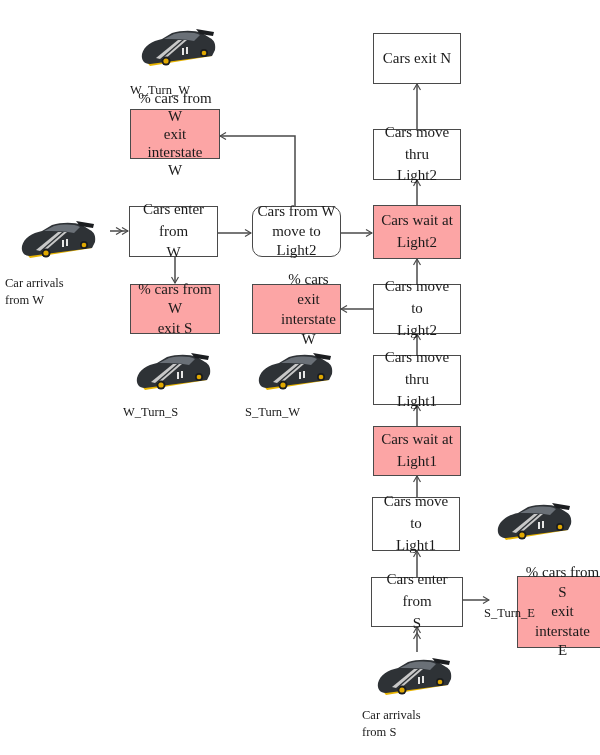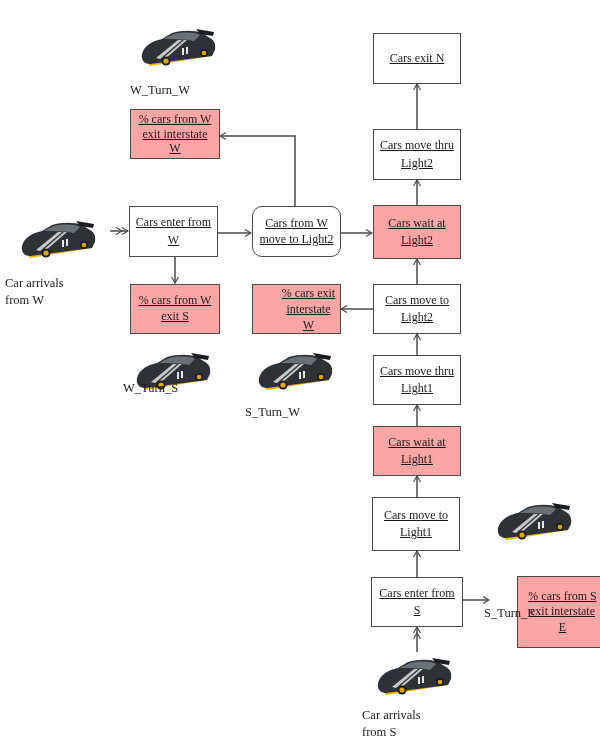--- a/index.html
+++ b/index.html
@@ -1,20 +1,20 @@
 <!DOCTYPE html>
 <html><head>
 <meta charset="utf-8">
 <style>
   html, body { margin: 0; padding: 0; background: #ffffff; }
   body { width: 600px; height: 755px; position: relative; overflow: hidden;
          font-family: "Liberation Serif", "DejaVu Serif", serif; color: #1a1a1a; }
   .node { position: absolute; box-sizing: border-box; border: 1.5px solid #4a4a4a;
           background: #ffffff; display: flex; align-items: center; justify-content: center;
-          text-align: center; font-size: 12px; line-height: 1.45; padding: 2px 4px; text-decoration: underline; }
+          text-align: center; font-size: 15px; line-height: 1.45; padding: 2px 4px; }
   .node.gray { background: #fca5a5; }
   .node span { white-space: pre-line; }
   .label { position: absolute; text-align: left; font-size: 12.5px; line-height: 1.35;
            white-space: pre-line; }
   .car { position: absolute; width: 80px; height: 44px; }
   svg.edges { position: absolute; left: 0; top: 0; width: 600px; height: 755px; }
 </style>
 </head>
 <body>
 
@@ -112,21 +112,21 @@
 
 <svg class="car" style="left:18px;top:218px;">
     <use href="#car-sym"></use>
   </svg>
 <div class="label" style="left:5px;top:275px;width:100px;">Car arrivals
 from W</div>
 
 <svg class="car" style="left:133px;top:350px;">
     <use href="#car-sym"></use>
   </svg>
-<div class="label" style="left:123px;top:380px;width:100px;">W_Turn_S</div>
+<div class="label" style="left:123px;top:404px;width:100px;">W_Turn_S</div>
 
 <svg class="car" style="left:255px;top:350px;">
     <use href="#car-sym"></use>
   </svg>
 <div class="label" style="left:245px;top:404px;width:100px;">S_Turn_W</div>
 
 <svg class="car" style="left:494px;top:500px;">
     <use href="#car-sym"></use>
   </svg>
 <div class="label" style="left:484px;top:557px;width:100px;margin-top:48px;">S_Turn_E</div>

